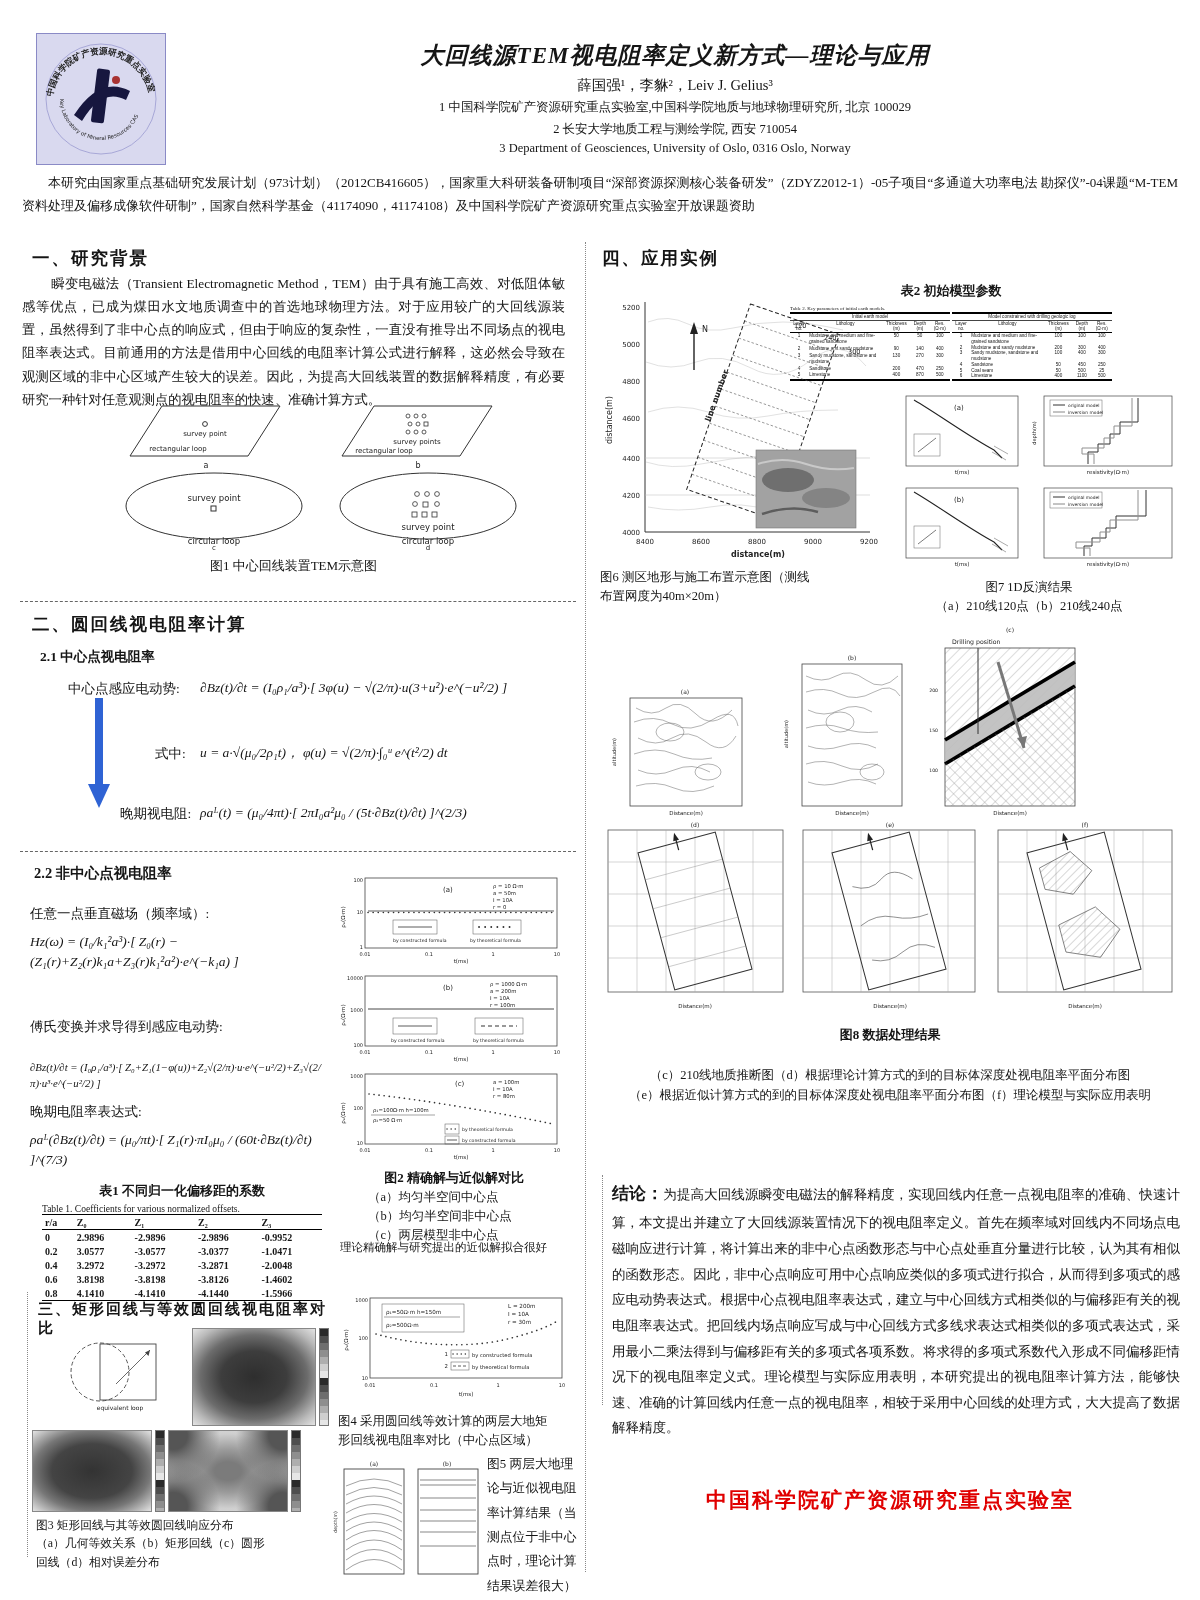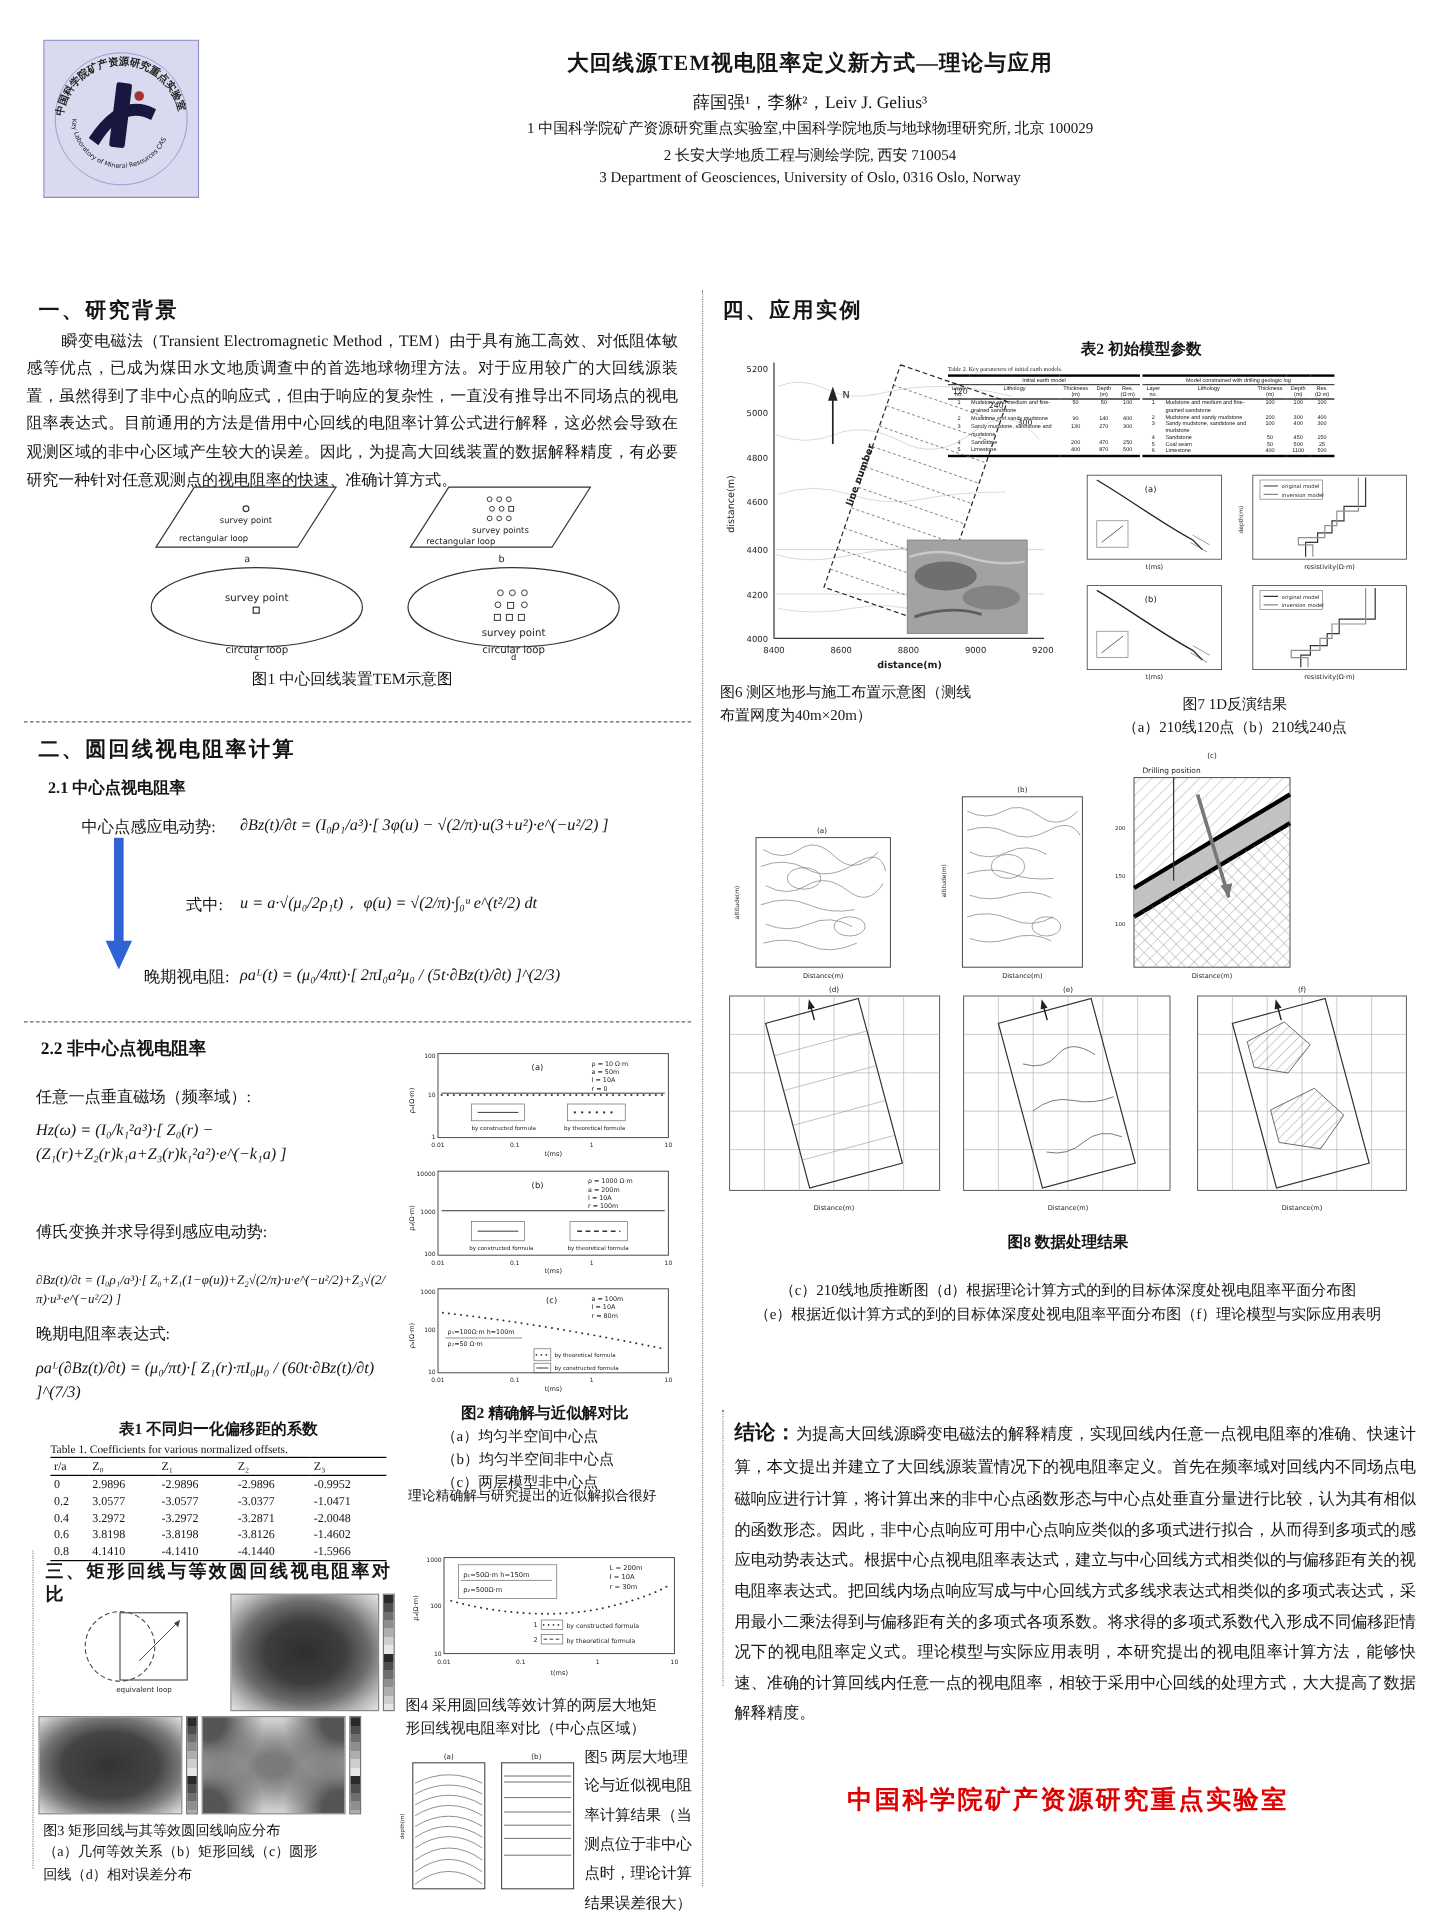--- a/index.html
+++ b/index.html
@@ -1,37 +1,37 @@
 <!DOCTYPE html>
 <html><head>
 <meta charset="utf-8">
 <style>
   html,body{margin:0;padding:0;background:#f3f3f3;}
   .page{position:relative;width:1200px;height:1600px;background:#ffffff;margin:0 auto;
         font-family:"Liberation Serif","DejaVu Serif",serif;color:#151515;outline:1px solid #ddd;overflow:hidden;}
   .abs{position:absolute;}
   .ctr{text-align:center;}
-  .title{font-size:18px;font-weight:bold;letter-spacing:1px;}
+  .title{font-size:23px;font-weight:bold;letter-spacing:1px;font-style:italic;}
   .authors{font-size:14.5px;}
   .affil{font-size:12.5px;}
   .funding{font-size:13px;line-height:1.75;text-align:justify;text-indent:2em;}
   .sec-h{font-size:17.5px;font-weight:bold;letter-spacing:2px;}
   .sub-h{font-size:13.5px;font-weight:bold;}
   .body-text{font-size:13.3px;line-height:1.74;text-align:justify;text-indent:2.2em;}
   .cap{font-size:12.5px;line-height:1.5;}
   .cap-sm{font-size:11.8px;line-height:1.55;}
   .flabel{font-size:13.5px;}
   .formula{font-style:italic;font-size:13.5px;line-height:1.5;font-family:"Liberation Serif",serif;}
   .formula-sm{font-style:italic;font-size:10.8px;line-height:1.5;margin-top:15px;}
   .hdash{border-top:1px dashed #666;height:0;}
   .vdot{border-left:1px dotted #888;width:0;}
   svg{font-family:"DejaVu Sans","Liberation Sans",sans-serif;}
   svg text{fill:#222;}
   .t1{border-collapse:collapse;width:100%;font-size:10px;font-family:"Liberation Serif",serif;}
-  .t1 td,.t1 th{padding:1.5px 3px;text-align:left;font-weight:normal;}
+  .t1 td,.t1 th{padding:1.5px 3px;text-align:left;font-weight:bold;}
   .t1 thead tr{border-top:1.6px solid #000;border-bottom:0.8px solid #000;}
   .t1 tbody{border-bottom:1.6px solid #000;}
   .t1-titlecn{font-size:13px;font-weight:bold;text-align:center;}
   .t1-titleen{font-size:9.5px;}
   .t2wrap{display:flex;gap:2px;}
   .t2{border-collapse:collapse;font-size:4.6px;line-height:1.25;font-family:"Liberation Sans",sans-serif;width:50%;}
   .t2 td,.t2 th{padding:0 1px;text-align:center;font-weight:normal;vertical-align:top;}
   .t2 td:nth-child(2){text-align:left;}
   .t2 thead tr.grp{border-top:2px solid #000;border-bottom:0.6px solid #444;}
   .t2 thead tr.cols{border-bottom:0.8px solid #000;}
@@ -81,20 +81,21 @@
       </g>
     </svg>
   </div>
 
   <div class="abs ctr title" style="left:200px;right:50px;top:40px;">大回线源TEM视电阻率定义新方式—理论与应用</div>
   <div class="abs ctr authors" style="left:200px;right:50px;top:76px;">薛国强¹，李貅²，Leiv J. Gelius³</div>
   <div class="abs ctr affil" style="left:200px;right:50px;top:99px;">1 中国科学院矿产资源研究重点实验室,中国科学院地质与地球物理研究所, 北京 100029</div>
   <div class="abs ctr affil" style="left:200px;right:50px;top:121px;">2 长安大学地质工程与测绘学院, 西安 710054</div>
   <div class="abs ctr affil" style="left:200px;right:50px;top:141px;">3 Department of Geosciences, University of Oslo, 0316 Oslo, Norway</div>
 
+  <div class="abs funding" style="left:22px;right:22px;top:172px;">本研究由国家重点基础研究发展计划（973计划）（2012CB416605），国家重大科研装备研制项目“深部资源探测核心装备研发”（ZDYZ2012-1）-05子项目“多通道大功率电法 勘探仪”-04课题“M-TEM资料处理及偏移成像软件研制”，国家自然科学基金（41174090，41174108）及中国科学院矿产资源研究重点实验室开放课题资助</div>
 
   <div class="abs vdot" style="left:585px;top:242px;height:1330px;"></div>
 
   <div class="abs sec-h" style="left:32px;top:246px;">一、研究背景</div>
   <div class="abs body-text" style="left:22px;top:272px;width:543px;">瞬变电磁法（Transient Electromagnetic Method，TEM）由于具有施工高效、对低阻体敏感等优点，已成为煤田水文地质调查中的首选地球物理方法。对于应用较广的大回线源装置，虽然得到了非中心点的响应式，但由于响应的复杂性，一直没有推导出不同场点的视电阻率表达式。目前通用的方法是借用中心回线的电阻率计算公式进行解释，这必然会导致在观测区域的非中心区域产生较大的误差。因此，为提高大回线装置的数据解释精度，有必要研究一种针对任意观测点的视电阻率的快速、准确计算方式。</div>
 
   <div class="abs" style="left:112px;top:398px;">
     <svg width="430" height="152" viewBox="0 0 430 152">
       <g fill="none" stroke="#333" stroke-width="1">
         <path d="M50,8 L168,8 L136,58 L18,58 Z"></path>

